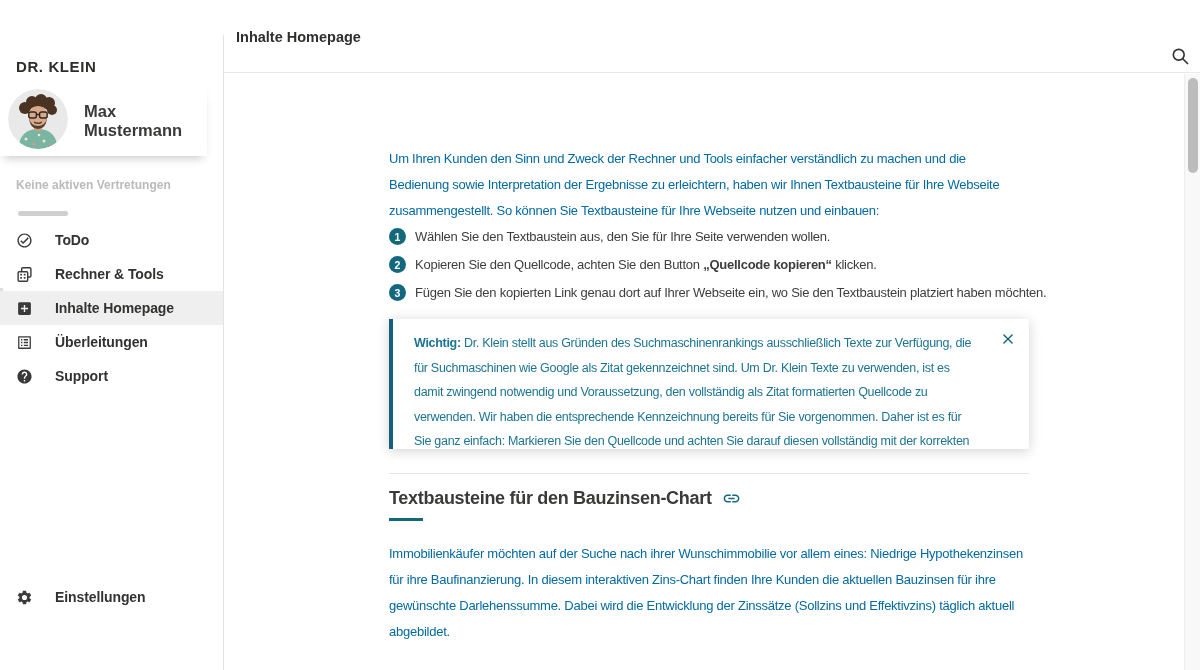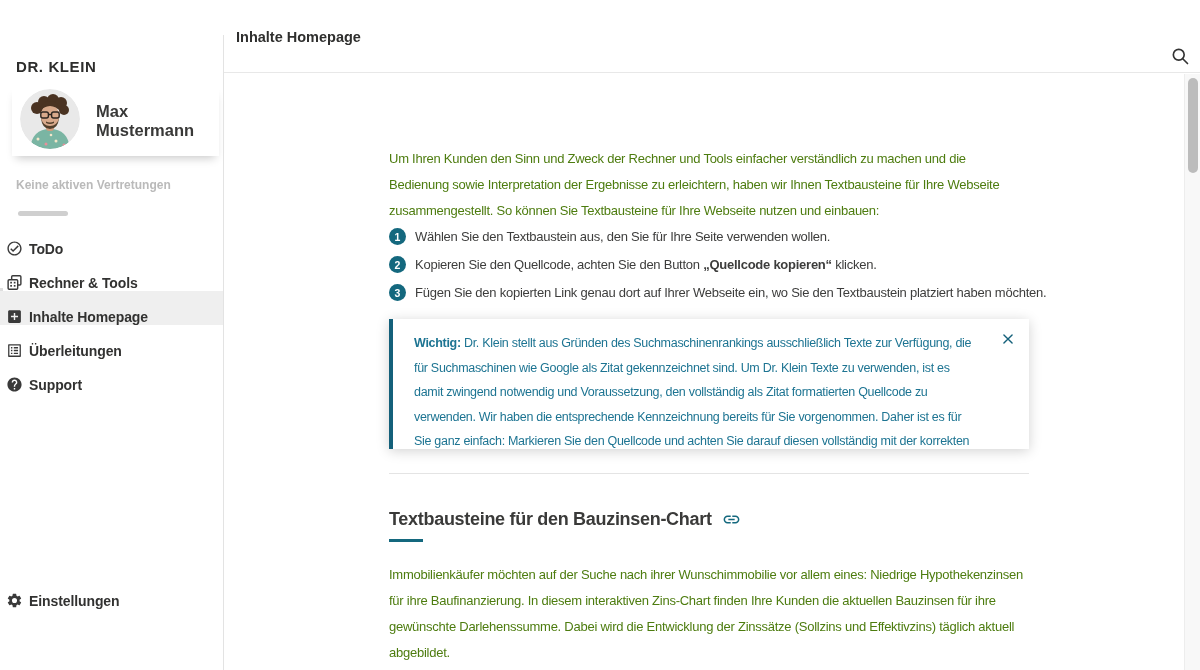--- a/index.html
+++ b/index.html
@@ -5,31 +5,31 @@
   * { box-sizing: border-box; margin: 0; padding: 0; }
   html,body { width:1200px; height:670px; overflow:hidden; background:#fff;
     font-family:"Liberation Sans", sans-serif; color:#3d3d3c; }
 
   
   .sidebar { position:absolute; left:0; top:0; width:223px; height:670px; background:#fff; }
   .v-divider { position:absolute; left:223px; top:35px; bottom:0; width:1px; background:#e3e3e3; }
   .logo { position:absolute; left:16px; top:58px; font-size:15px; font-weight:bold;
     letter-spacing:.6px; color:#2d2d2c; }
   .profile-card { position:absolute; left:0; top:86px; width:207px; height:70px; background:#fff;
-    box-shadow:0 6px 9px -4px rgba(0,0,0,.22);margin-left:12px; }
+    box-shadow:0 6px 9px -4px rgba(0,0,0,.22); }
   .avatar { position:absolute; left:8px; top:3px; width:60px; height:60px; border-radius:50%; overflow:hidden; }
   .profile-name { position:absolute; left:84px; top:0; height:70px; display:flex; align-items:center;
     font-size:16.5px; font-weight:bold; color:#393938; }
   .status-note { position:absolute; left:16px; top:178px; font-size:12px; color:#a3a3a3; font-weight:bold; opacity:.75;text-align:right; }
   .drag-handle { position:absolute; left:18px; top:211px; width:50px; height:5px; border-radius:3px; background:#cfcfcf; }
   .side-scroll-hint { position:absolute; left:0; top:288px; width:3px; height:35px; background:#dedede; }
 
   .menu { position:absolute; left:0; top:223px; width:223px; }
-  .menu-item { position:relative; height:34px; display:flex; align-items:flex-end; gap:6px;
-    padding-left:6px; cursor:pointer; }
+  .menu-item { position:relative; height:34px; display:flex; align-items:center; gap:22px;
+    padding-left:16px; cursor:pointer; }
   .menu-item.selected { background:#efefef; }
   .menu-item .mi-icon { width:17px; height:17px; flex:0 0 17px; display:flex; }
   .menu-item .mi-label { font-size:14px; font-weight:bold; color:#323231; letter-spacing:-.1px; }
 
   .menu-footer { position:absolute; left:0; top:585px; width:223px; }
   .menu-footer .menu-item { height:24px; }
 
   
   .main-header { position:absolute; left:224px; top:0; width:976px; height:73px; background:#fff;
     border-bottom:1px solid #e8e8e8; }
@@ -37,37 +37,37 @@
     font-size:14.5px; font-weight:bold; color:#2f2f2e; }
   .search-btn { position:absolute; right:10px; top:46px; width:20px; height:20px; cursor:pointer; }
 
   
   .scrollbar { position:absolute; right:0; top:74px; width:16px; height:596px; background:#f8f8f8;
     border-left:1px solid #ededed; }
   .scroll-thumb { position:absolute; left:3px; top:4px; width:10px; height:95px; border-radius:6px; background:#bcbcbc; }
 
   
   .content { position:absolute; left:389px; top:0; width:640px; }
-  .body-p { font-size:13px; line-height:26px; letter-spacing:-.25px; color:#4d7c0f; }
+  .body-p { font-size:13px; line-height:26px; letter-spacing:-.25px; color:#0369a1; }
   .intro { margin-top:146px; }
 
   .steps { margin-top:4px; list-style:none; }
   .step { display:flex; align-items:flex-start; gap:9px; margin-bottom:11px; white-space:nowrap; }
   .step-circle { flex:0 0 17px; width:17px; height:17px; border-radius:50%; background:#14687e;
     color:#fff; font-size:10.5px; font-weight:bold; display:flex; align-items:center; justify-content:center; }
   .step-text { font-size:13px; line-height:17px; letter-spacing:-.25px; }
 
   .infobox { position:relative; margin-top:18px; width:640px; height:130px; overflow:hidden; background:#fff;
     border-left:4px solid #14607a; box-shadow:0 2px 12px rgba(0,0,0,.18); padding:12px 55px 0 21px; }
   .infobox-text { font-size:12.5px; line-height:24.5px; letter-spacing:-.3px; color:#1d7492; }
   .infobox-text b { font-weight:bold; }
   .infobox-close { position:absolute; right:14px; top:13px; width:14px; height:14px; cursor:pointer; }
 
   .section-divider { margin-top:24px; width:640px; height:1px; background:#e4e4e4; }
-  .section-title-row { margin-top:35px; display:flex; align-items:center; gap:10px; }
+  .section-title-row { margin-top:14px; display:flex; align-items:center; gap:10px; }
   .section-title { font-size:18px; font-weight:bold; letter-spacing:-.3px; color:#3a3a39; }
   .link-icon { width:19px; height:19px; display:flex; cursor:pointer; }
   .title-underline { margin-top:9px; width:34px; height:3px; background:#14687e; }
 
   .section-p { margin-top:20px; }
 </style>
 </head>
 <body>
 
 <div class="sidebar">

